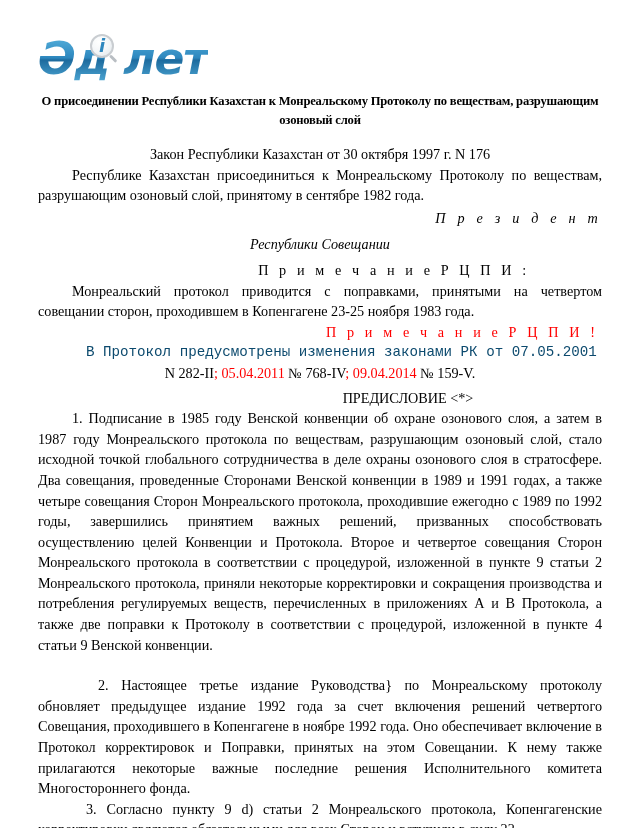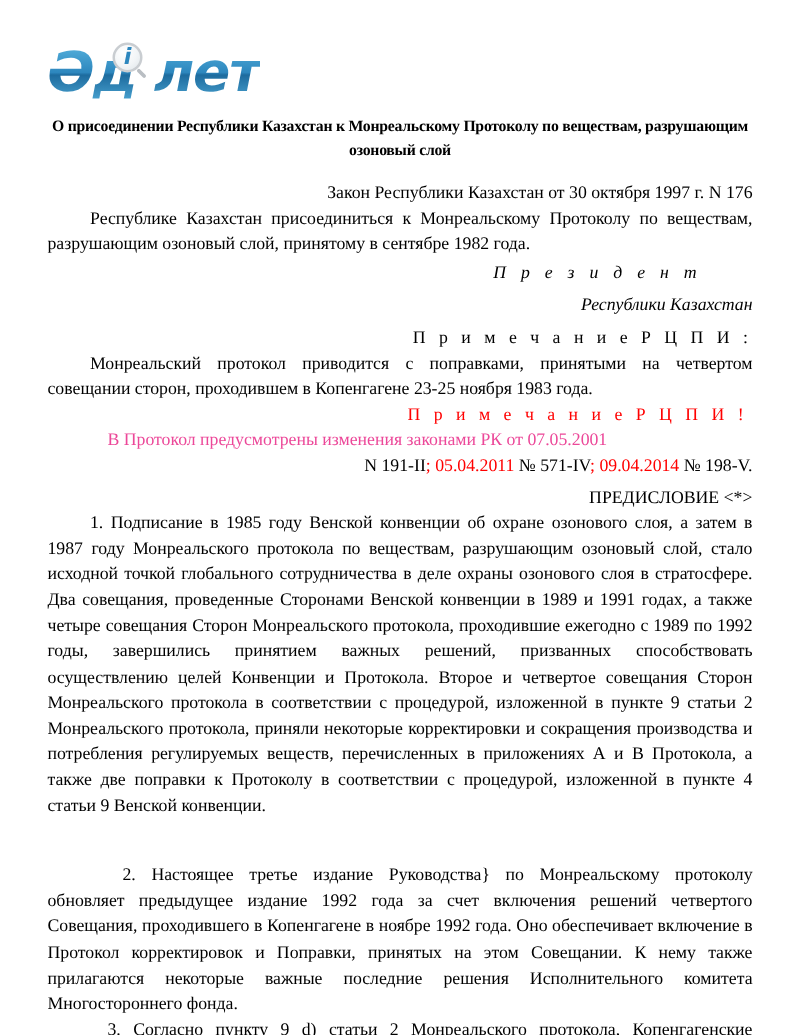--- a/index.html
+++ b/index.html
@@ -106,27 +106,27 @@
     margin: 0;
     font-size: 14.2px;
     line-height: 20.6px;
     text-align: justify;
     text-justify: inter-word;
   }
 
   .flush { text-indent: 0; }
   .ind-1 { text-indent: 34px; }
   .ind-2 { text-indent: 48px; }
-  .ind-3 { text-indent: 60px; margin-top: 15px; }
+  .ind-3 { text-indent: 60px; }
 
-  .nojust { text-align: right; }
-  .red { color: #ec4899; }
+  .nojust { text-align: center; }
+  .red { color: #0c4a6e; font-family: Liberation Mono, monospace; }
 
   .line-pres {
-    text-align: center;
+    text-align: right;
     text-indent: 316px;
     font-style: italic;
     letter-spacing: 4.2px;
     margin-top: 2px;
   }
   .line-resp {
     font-style: italic;
     text-indent: 0;
     margin-top: 6px;
   }
@@ -164,31 +164,31 @@
   <div class="doc">
 
     <div class="doc-title">О присоединении Республики Казахстан к Монреальскому Протоколу по веществам, разрушающим озоновый слой</div>
 
     <p class="flush nojust">Закон Республики Казахстан от 30 октября 1997 г. N 176</p>
 
     <p class="ind-1">Республике Казахстан присоединиться к Монреальскому Протоколу по веществам, разрушающим озоновый слой, принятому в сентябре 1982 года.</p>
 
     <p class="line-pres">П р е з и д е н т</p>
 
-    <p class="line-resp nojust">Республики Казахстан</p>
+    <p class="line-resp nojust">Республики Совещании</p>
 
     <p class="line-prim1 nojust">П р и м е ч а н и е      Р Ц П И :</p>
 
     <p class="ind-1">Монреальский протокол приводится с поправками, принятыми на четвертом совещании сторон, проходившем в Копенгагене 23-25 ноября 1983 года.</p>
 
     <p class="line-prim2 nojust">П р и м е ч а н и е                  Р Ц П И !</p>
 
     <p class="ind-2 red">В Протокол предусмотрены изменения законами РК от 07.05.2001</p>
 
-    <p class="flush nojust" id="mixed-line"><span style="color: rgb(0, 0, 0);">N 191-II</span><span style="color: rgb(255, 0, 0);">; </span><span style="color: rgb(255, 0, 0);">05.04.2011</span><span style="color: rgb(0, 0, 0);"> № 571-IV</span><span style="color: rgb(255, 0, 0);">; </span><span style="color: rgb(255, 0, 0);">09.04.2014</span><span style="color: rgb(0, 0, 0);"> № 198-V.</span></p>
+    <p class="flush nojust" id="mixed-line"><span style="color: rgb(0, 0, 0);">N 282-II</span><span style="color: rgb(255, 0, 0);">; </span><span style="color: rgb(255, 0, 0);">05.04.2011</span><span style="color: rgb(0, 0, 0);"> № 768-IV</span><span style="color: rgb(255, 0, 0);">; </span><span style="color: rgb(255, 0, 0);">09.04.2014</span><span style="color: rgb(0, 0, 0);"> № 159-V.</span></p>
 
     <p class="line-pred nojust">ПРЕДИСЛОВИЕ &lt;*&gt;</p>
 
     <p class="ind-1">1. Подписание в 1985 году Венской конвенции об охране озонового слоя, а затем в 1987 году Монреальского протокола по веществам, разрушающим озоновый слой, стало исходной точкой глобального сотрудничества в деле охраны озонового слоя в стратосфере. Два совещания, проведенные Сторонами Венской конвенции в 1989 и 1991 годах, а также четыре совещания Сторон Монреальского протокола, проходившие ежегодно с 1989 по 1992 годы, завершились принятием важных решений, призванных способствовать осуществлению целей Конвенции и Протокола. Второе и четвертое совещания Сторон Монреальского протокола в соответствии с процедурой, изложенной в пункте 9 статьи 2 Монреальского протокола, приняли некоторые корректировки и сокращения производства и потребления регулируемых веществ, перечисленных в приложениях А и В Протокола, а также две поправки к Протоколу в соответствии с процедурой, изложенной в пункте 4 статьи 9 Венской конвенции.</p>
 
     <div class="gap"></div>
 
     <p class="ind-3">2. Настоящее третье издание Руководства} по Монреальскому протоколу обновляет предыдущее издание 1992 года за счет включения решений четвертого Совещания, проходившего в Копенгагене в ноябре 1992 года. Оно обеспечивает включение в Протокол корректировок и Поправки, принятых на этом Совещании. К нему также прилагаются некоторые важные последние решения Исполнительного комитета Многостороннего фонда.</p>
 
     <p class="ind-2">3. Согласно пункту 9 d) статьи 2 Монреальского протокола, Копенгагенские корректировки являются обязательными для всех Сторон и вступили в силу 22</p>

